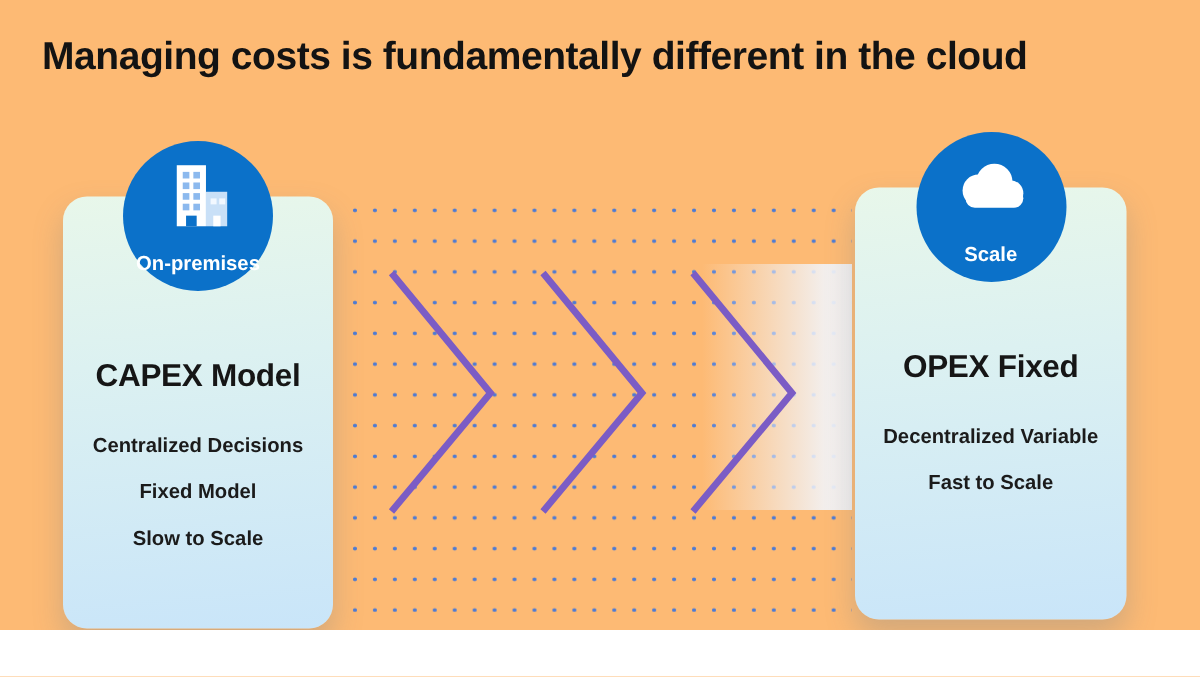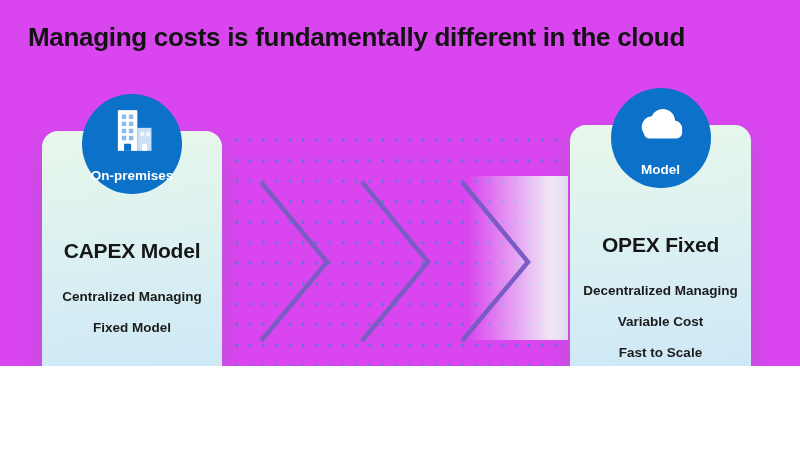--- a/index.html
+++ b/index.html
@@ -1,17 +1,17 @@
 <!DOCTYPE html>
 <html><head>
 <meta charset="utf-8">
 <style>
   html,body { margin:0; padding:0; background:#ffffff; }
   .slide {
-    position:relative; width:800px; height:366px; background:#d946ef;
+    position:relative; width:800px; height:420px; background:#fdba74;
     font-family:"Liberation Sans", sans-serif; overflow:hidden;
   }
   .title {
     position:absolute; left:28px; top:22px; margin:0;
     font-size:26px; font-weight:700; letter-spacing:-0.3px; color:#131313;
     white-space:nowrap;
   }
   
   .dot-grid {
     position:absolute; left:230px; top:130px; width:338px; height:278px;
@@ -86,38 +86,38 @@
         <rect x="17" y="38" width="8" height="8" fill="#0b71c9"></rect>
         <rect x="32" y="20" width="16" height="26" fill="#c9e0f7"></rect>
         <rect x="35.5" y="25" width="4.5" height="4.5" fill="#f2f8ff"></rect>
         <rect x="42" y="25" width="4.5" height="4.5" fill="#f2f8ff"></rect>
         <rect x="37.5" y="38" width="5.5" height="8" fill="#ffffff"></rect>
       </svg>
       <span class="badge-label">On-premises</span>
     </div>
     <h2 class="card-title">CAPEX Model</h2>
     <ul class="card-items">
-      <li>Centralized Managing</li>
+      <li>Centralized Decisions</li>
       <li>Fixed Model</li>
+      <li>Slow to Scale</li>
     </ul>
   </div>
 
   <div class="card right">
     <div class="badge">
       <svg class="badge-icon" width="54" height="40" viewBox="0 0 56 38" style="top:17px;">
         <g fill="#ffffff">
           <circle cx="19" cy="21" r="11"></circle>
           <circle cx="30" cy="15" r="12.5"></circle>
           <circle cx="41" cy="23" r="9"></circle>
           <rect x="10" y="20" width="40" height="13" rx="6.5"></rect>
         </g>
       </svg>
-      <span class="badge-label">Model</span>
+      <span class="badge-label">Scale</span>
     </div>
     <h2 class="card-title">OPEX Fixed</h2>
     <ul class="card-items">
-      <li>Decentralized Managing</li>
-      <li>Variable Cost</li>
+      <li>Decentralized Variable</li>
       <li>Fast to Scale</li>
     </ul>
   </div>
 
 </div>
 
 </body></html>

